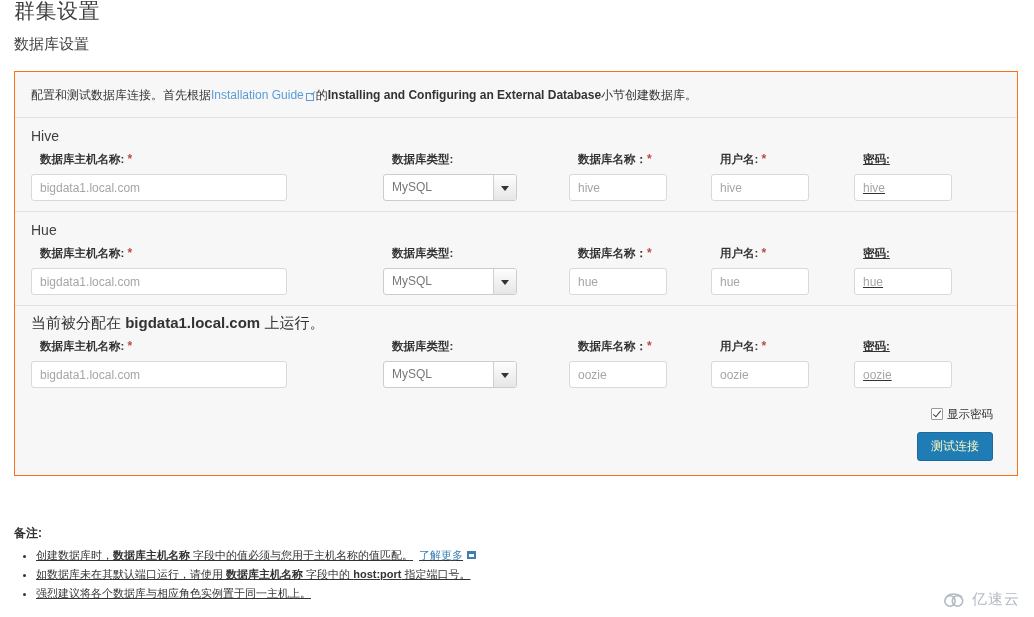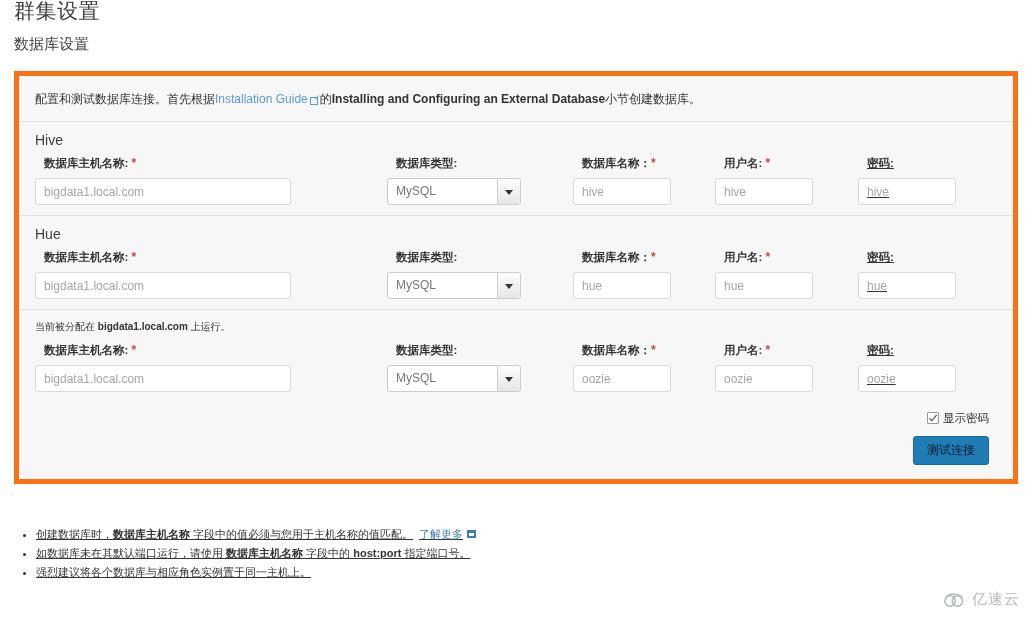--- a/index.html
+++ b/index.html
@@ -36,21 +36,21 @@
     padding: 12px 8px 0 14px;
     line-height: 20px;
   }
 
   
   .panel {
     position: absolute;
     left: 14px;
     top: 71px;
     width: 1004px;
-    border: 5px solid #f97316;
+    border: 1px solid #f97316;
     background: #f7f7f7;
     box-sizing: border-box;
   }
   .panel-desc {
     font-size: 12px;
     line-height: 18px;
     color: #333333;
     padding: 14px 16px 13px 16px;
     border-bottom: 1px solid #e2e2e2;
   }
@@ -94,21 +94,21 @@
     border-top: 1px solid #e2e2e2;
   }
   .svc-name {
     font-size: 14px;
     font-weight: normal;
     color: #3f3f3f;
     margin: 0 0 6px 0;
     line-height: 19px;
   }
   .svc-note {
-    font-size: 10px;
+    font-size: 15px;
     color: #333333;
     margin: 0 0 8px 0;
     line-height: 16px;
   }
 
   .fields {
     display: flex;
     align-items: flex-start;
   }
   .field {
@@ -224,21 +224,21 @@
     width: 3px; height: 7px;
     border: solid #3f3f3f;
     border-width: 0 1.6px 1.6px 0;
     transform: rotate(40deg);
   }
   .btn-primary {
     display: inline-block;
     background: #1f7cb4;
     border: 1px solid #1a6b9c;
     border-radius: 3px;
-    color: #0f172a;
+    color: #fef9c3;
     font-size: 12px;
     font-family: "Liberation Sans", "DejaVu Sans", sans-serif;
     padding: 6px 13px 7px 13px;
     line-height: 14px;
     cursor: pointer;
   }
 
   
   .notes {
     position: absolute;
@@ -407,20 +407,21 @@
       <label class="showpw">
         <span class="cbx"></span>
         <span>显示密码</span>
       </label>
     </div>
     <button class="btn-primary">测试连接</button>
   </div>
 </div>
 
 <div class="notes">
+  <div class="notes-title">备注:</div>
   <ul>
     <li><span>创建数据库时，</span><span class="bold">数据库主机名称</span><span> 字段中的值必须与您用于主机名称的值匹配。</span><a href="#">了解更多</a><span class="note-link-icon"></span></li>
     <li><span>如数据库未在其默认端口运行，请使用 </span><span class="bold">数据库主机名称</span><span> 字段中的 </span><span class="bold">host:port</span><span> 指定端口号。</span></li>
     <li><span>强烈建议将各个数据库与相应角色实例置于同一主机上。</span></li>
   </ul>
 </div>
 
 <div class="watermark">
   <svg class="wm-icon" width="24" height="16" viewBox="0 0 24 16">
     <circle cx="7" cy="9" r="5.2" fill="none" stroke="#9aa3ae" stroke-width="1.6"></circle>

